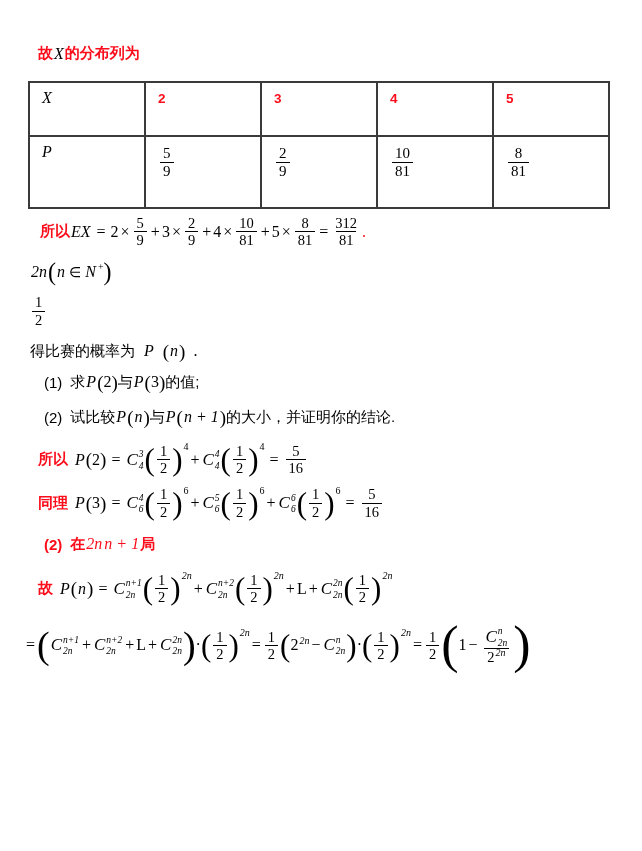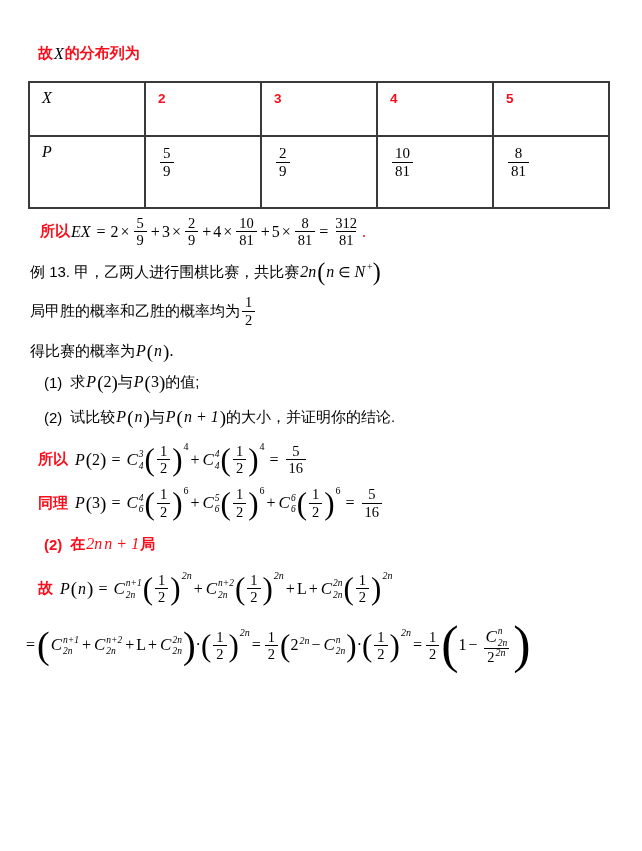--- a/index.html
+++ b/index.html
@@ -32,21 +32,21 @@
   tr.r1 td{height:46px;}
   tr.r2 td{height:64px;}
   .tred{color:var(--red,#ff0000);font-family:"Liberation Sans",sans-serif;font-size:13.5px;font-weight:600;}
   .thead{font-family:"Liberation Serif",serif;font-style:italic;font-size:16px;}
   .tf{font-size:15px;margin-top:2px;margin-left:2px;}
   
   .intro{margin:44px 0 0 38px;}
   .exline{margin:6px 0 0 40px;}
   .para1{margin:12px 0 0 30px;}
   .para2{margin:10px 0 0 30px;}
-  .para3{margin:14px 0 12px 30px;}
+  .para3{margin:14px 0 12px 30px;gap:8px;}
   .q1{margin:12px 0 0 44px;}
   .q2{margin:16px 0 0 44px;}
   .solhead{margin:38px 0 0 40px;font-size:15px;}
   .p2line{margin:16px 0 0 38px;}
   .p3line{margin:10px 0 0 38px;}
   .part2{margin:15px 0 0 44px;}
   .pnline{margin:18px 0 0 38px;}
   .finline{margin:14px 0 0 24px;}
   .qno{margin-right:8px;}
   .sp{margin-right:6px;}
@@ -126,34 +126,32 @@
       </span>
     <span class="mo tight">=</span>
     <span class="frac">
         <span class="fnum">312</span>
         <span class="fden">81</span>
       </span>
     <span class="mn red">.</span>
   </div>
 
   <div class="fline para1">
-    <span class="cn">例 13. 甲，乙两人进行围棋比赛，共比赛</span>
     <span class="mi">2n</span>
     <span class="pg">
       <span class="bp s24">(</span>
       <span class="mi">n</span>
       <span class="elem">∈</span>
       <span class="mi">N</span>
       <span class="msup usup">+</span>
       <span class="bp s24">)</span>
     </span>
   </div>
 
   <div class="fline para2">
-    <span class="cn">局甲胜的概率和乙胜的概率均为</span>
     <span class="frac">
         <span class="fnum">1</span>
         <span class="fden">2</span>
       </span>
   </div>
 
   <div class="fline para3">
     <span class="cn">得比赛的概率为</span>
     <span class="mi">P</span>
     <span class="pg">

